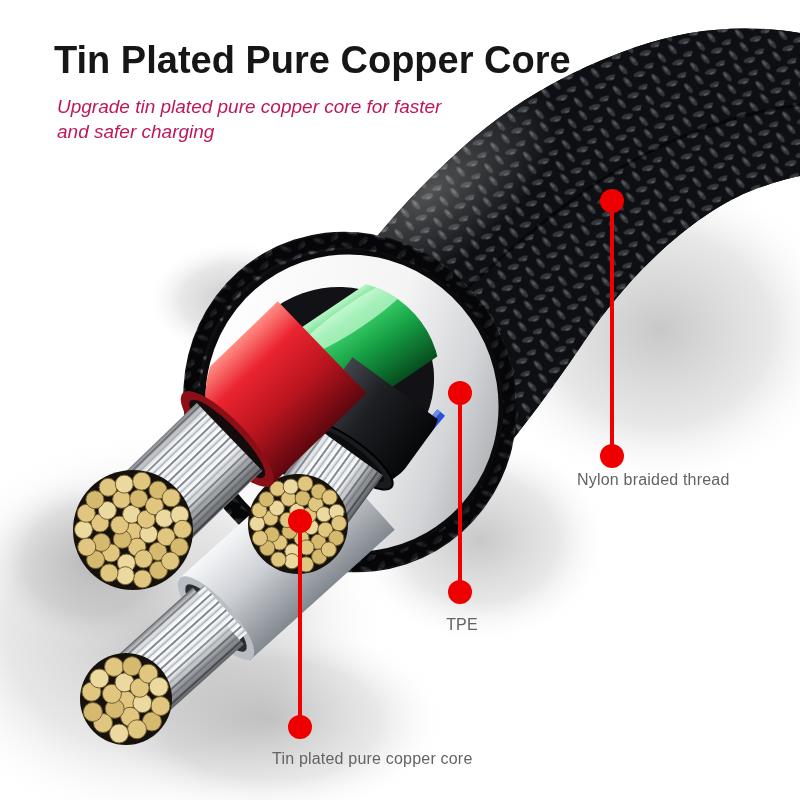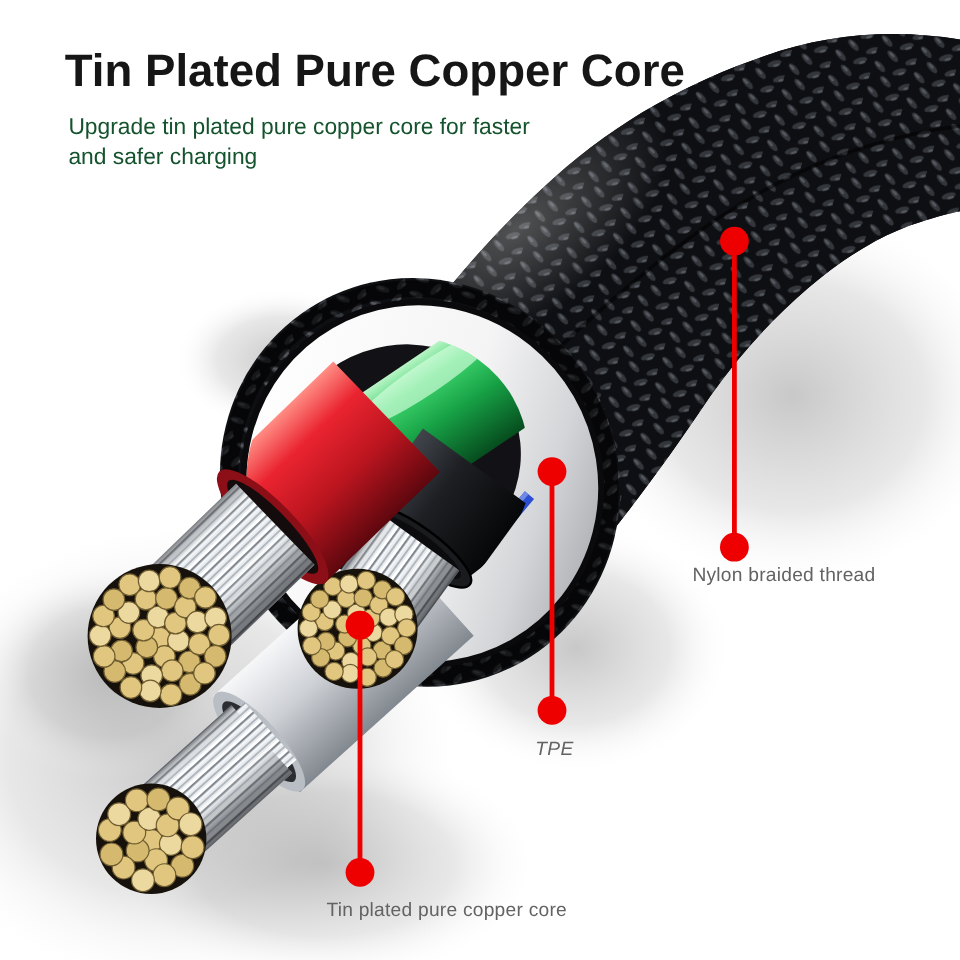--- a/index.html
+++ b/index.html
@@ -5,21 +5,21 @@
   html,body{margin:0;padding:0;background:#fff;}
   #stage{position:relative;width:800px;height:800px;overflow:hidden;background:#fff;
          font-family:"Liberation Sans","DejaVu Sans",sans-serif;}
   #scene{position:absolute;left:0;top:0;}
   .hdr{position:absolute;left:54px;top:40px;z-index:5;}
   .hdr h1{margin:0;font-size:38px;font-weight:700;color:#161616;letter-spacing:0px;line-height:1.1;}
   .hdr p{margin:12px 3px 0;font-size:19px;color:#9b9b9b;width:412px;line-height:1.35;font-weight:400;}
   .ann-line{position:absolute;width:4px;background:var(--accent,#ee0000);z-index:6;}
   .ann-dot{position:absolute;width:24px;height:24px;border-radius:50%;background:var(--accent,#ee0000);z-index:7;}
   .ann-label{position:absolute;font-size:16px;color:#636363;z-index:7;letter-spacing:.2px;white-space:nowrap;}
-  .center{transform:translateX(-50%);font-style:italic;}
+  .center{transform:translateX(-50%);}
 </style>
 </head>
 <body>
 
 <div id="stage">
 
   <svg id="scene" width="800" height="800" viewBox="0 0 800 800">
     <defs>
       <pattern id="braid" width="34" height="22" patternUnits="userSpaceOnUse" patternTransform="rotate(16)">
         <rect width="34" height="22" fill="#0e0f12"></rect>
@@ -333,21 +333,21 @@
             <circle cx="49.5" cy="-0.7" r="9" fill="#e0c67e" stroke="#6f5c30" stroke-width="1"></circle>
             <circle cx="46.3" cy="16.9" r="9" fill="#d4b96e" stroke="#6f5c30" stroke-width="1"></circle>
             <circle cx="37.4" cy="31.0" r="9" fill="#e0c67e" stroke="#6f5c30" stroke-width="1"></circle>
           </g>
       </g>
     </g>
   </svg>
 
   <div class="hdr">
     <h1 style="color: rgb(22, 22, 22);">Tin Plated Pure Copper Core</h1>
-    <p style="color: #14532d;">Upgrade tin plated pure copper core for faster and safer charging</p>
+    <p style="color: #be185d; font-style: italic;">Upgrade tin plated pure copper core for faster and safer charging</p>
   </div>
 
   <div class="ann-line" style="left:610px;top:201px;height:255px;"></div>
   <div class="ann-dot" style="left:600px;top:189px;"></div>
   <div class="ann-dot" style="left:600px;top:444px;"></div>
   <div class="ann-label" style="left: 577px; top: 471px; color: rgb(99, 99, 99);">Nylon braided thread</div>
 
   <div class="ann-line" style="left:458px;top:393px;height:199px;"></div>
   <div class="ann-dot" style="left:448px;top:381px;"></div>
   <div class="ann-dot" style="left:448px;top:580px;"></div>

